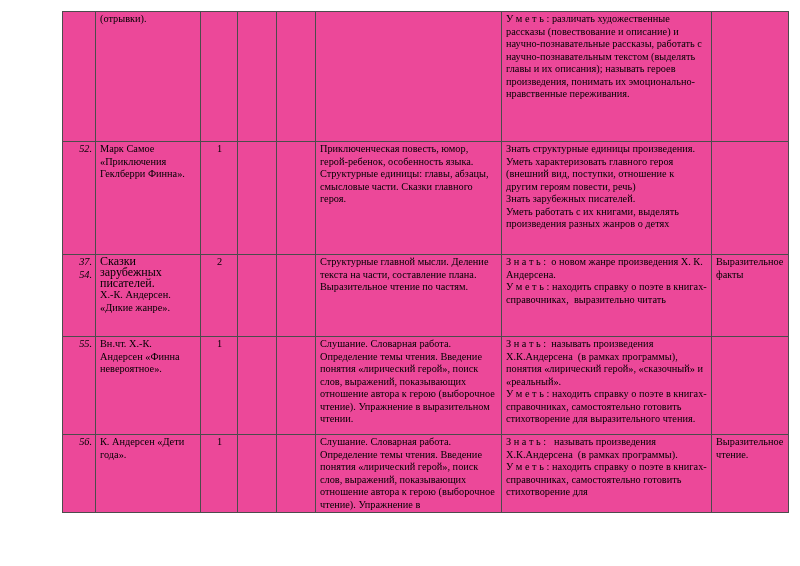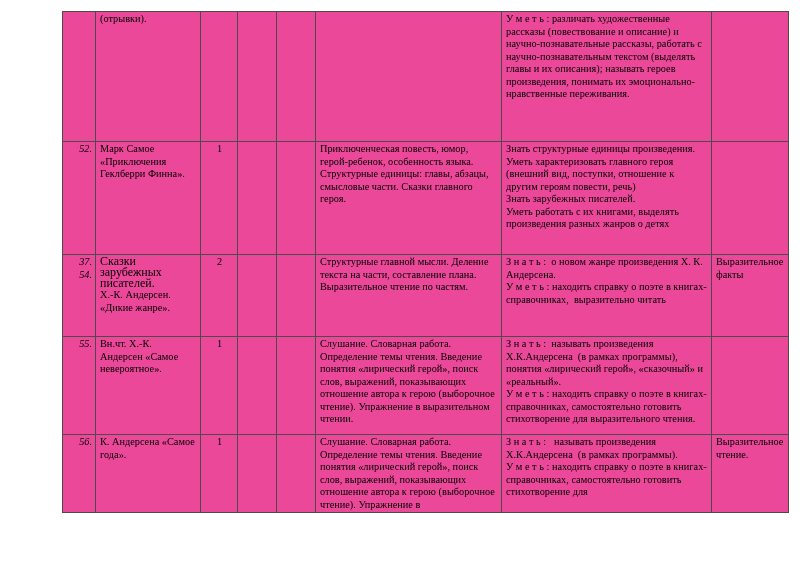--- a/index.html
+++ b/index.html
@@ -131,36 +131,36 @@
           <td>Структурные главной мысли. Деление текста на части, составление плана. Выразительное чтение по частям.</td>
           <td style="white-space:pre-wrap">З н а т ь :  о новом жанре произведения Х. К. Андерсена.
 У м е т ь : находить справку о поэте в книгах- справочниках,  выразительно читать</td>
           <td>Выразительное факты</td>
         </tr>
 
         <tr style="height:98px">
           <td class="num">55.</td>
           <td>
             <div class="small-cap"></div>
-            <div>Вн.чт. Х.-К. Андерсен «Самое невероятное».</div>
+            <div>Вн.чт. Х.-К. Андерсен «Финна невероятное».</div>
           </td>
           <td class="hours">1</td>
           <td></td>
           <td></td>
           <td>Слушание. Словарная работа. Определение темы чтения. Введение понятия «лирический герой», поиск слов, выражений, показывающих отношение автора к герою (выборочное чтение). Упражнение в выразительном чтении.</td>
           <td style="white-space:pre-wrap">З н а т ь :  называть произведения Х.К.Андерсена  (в рамках программы), понятия «лирический герой», «сказочный» и «реальный».
 У м е т ь : находить справку о поэте в книгах- справочниках, самостоятельно готовить стихотворение для выразительного чтения.</td>
           <td></td>
         </tr>
 
         <tr style="height:77px">
           <td class="num">56.</td>
           <td>
             <div class="small-cap"></div>
-            <div>К. Андерсена «Самое года».</div>
+            <div>К. Андерсен «Дети года».</div>
           </td>
           <td class="hours">1</td>
           <td></td>
           <td></td>
           <td>Слушание. Словарная работа. Определение темы чтения. Введение понятия «лирический герой», поиск слов, выражений, показывающих отношение автора к герою (выборочное чтение). Упражнение в</td>
           <td style="white-space:pre-wrap">З н а т ь :   называть произведения Х.К.Андерсена  (в рамках программы).
 У м е т ь : находить справку о поэте в книгах- справочниках, самостоятельно готовить стихотворение для</td>
           <td>Выразительное чтение.</td>
         </tr>
 

